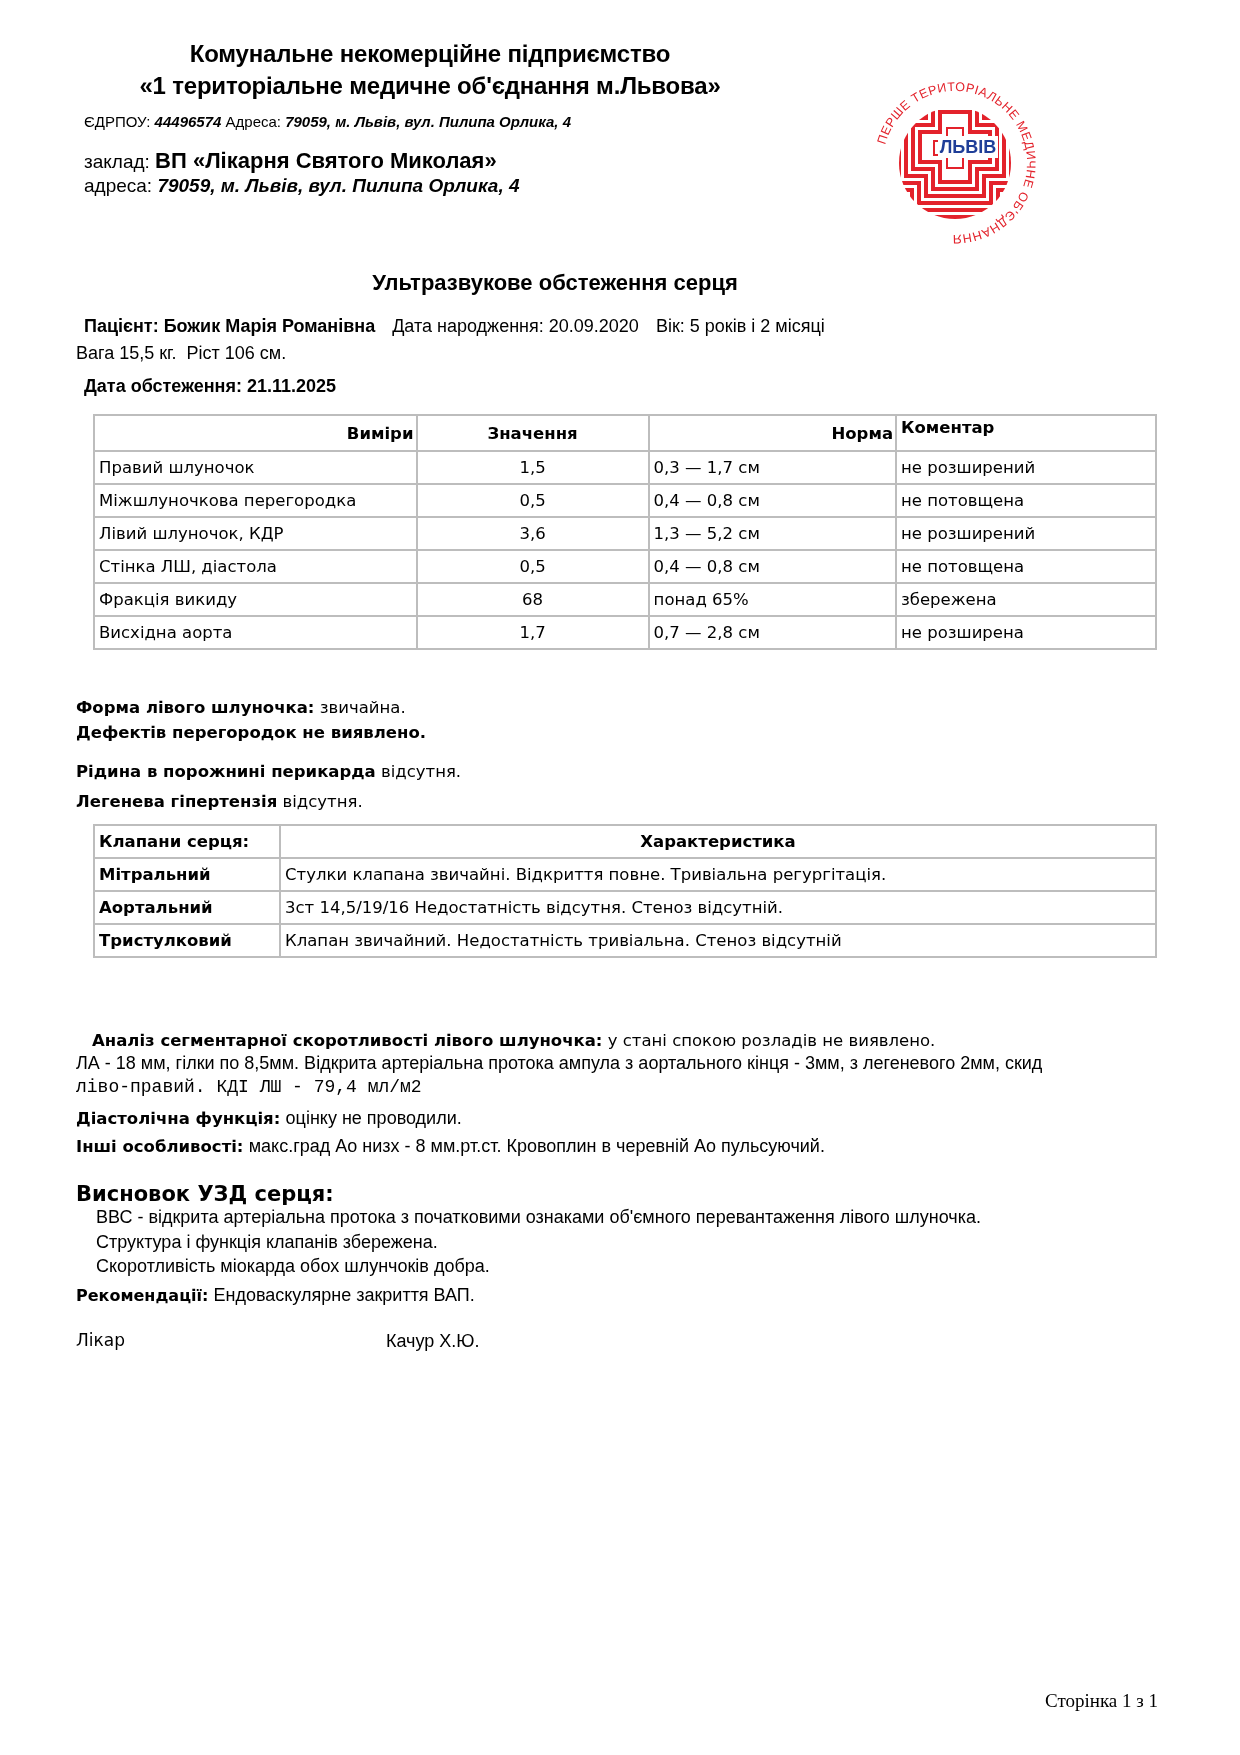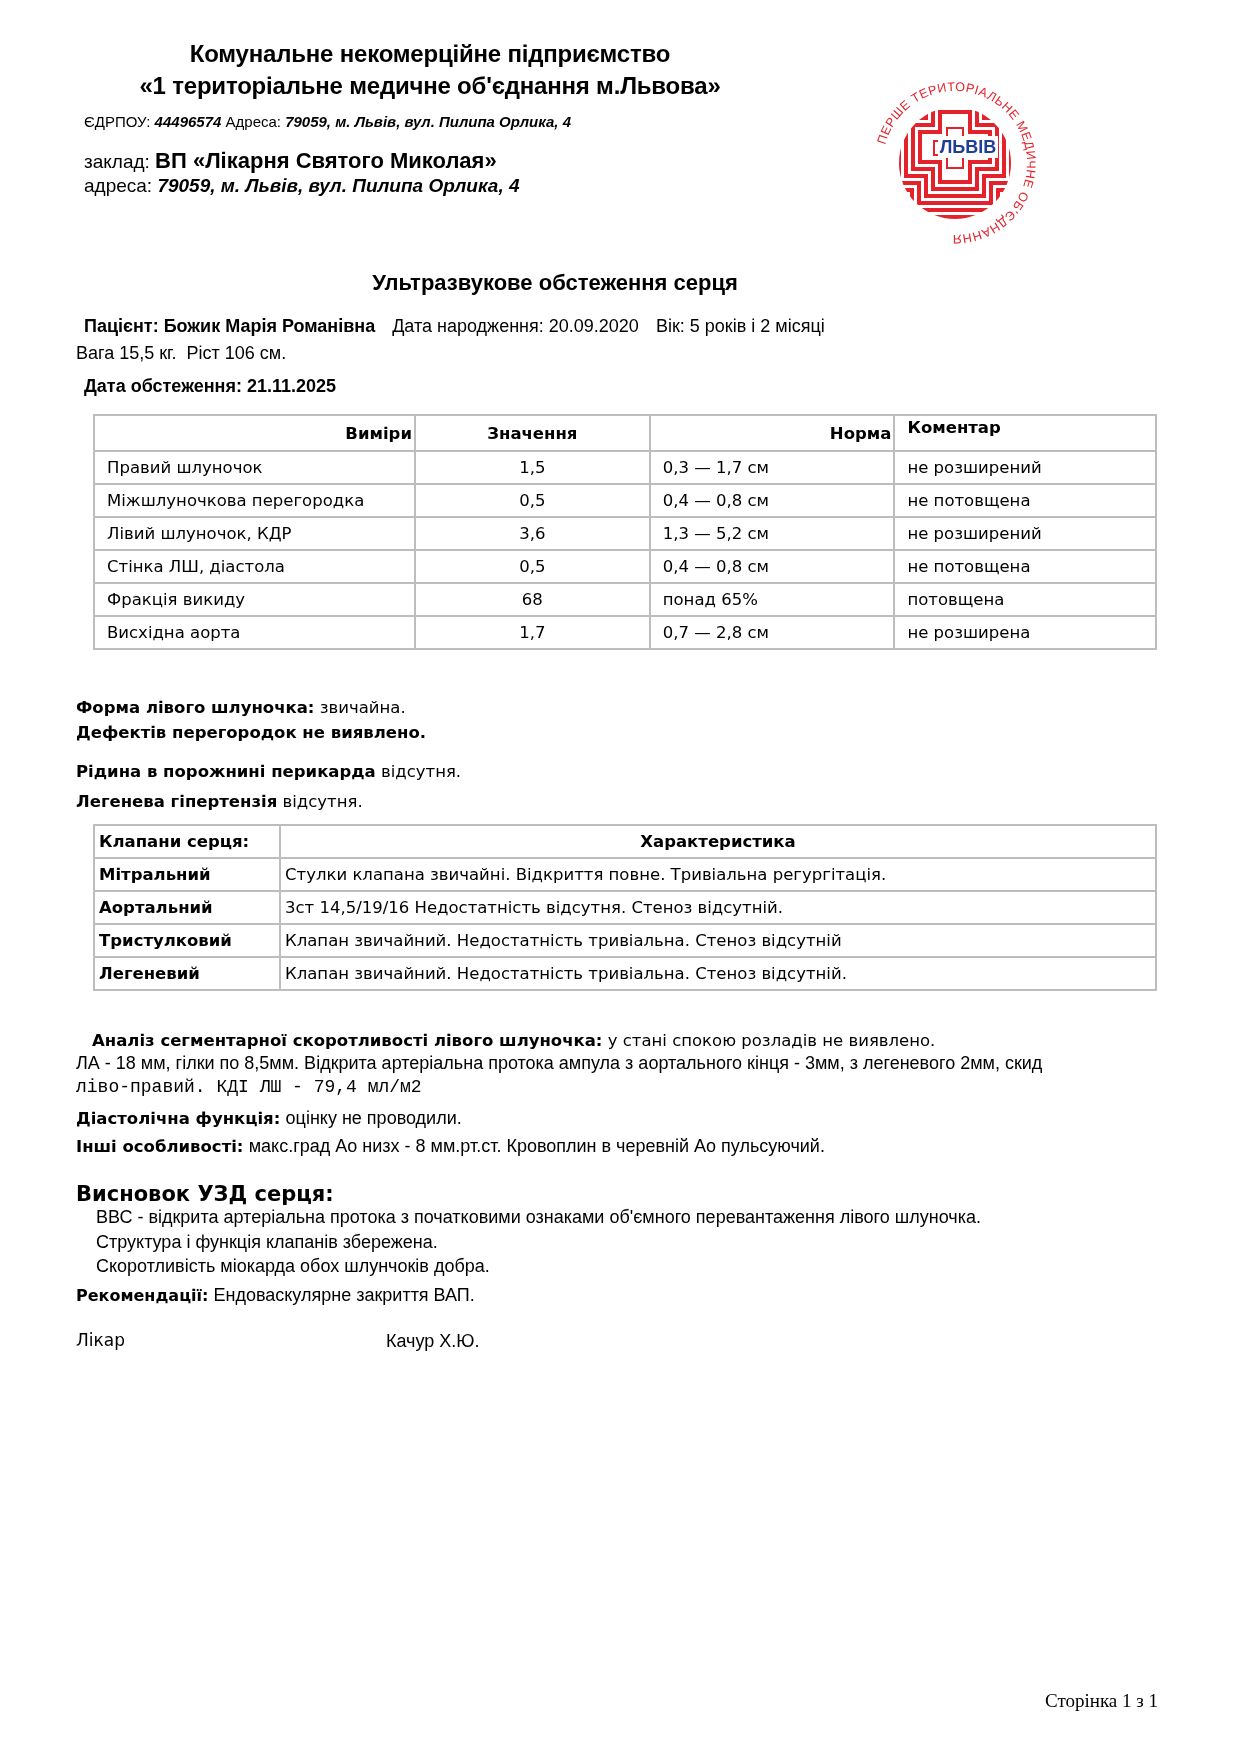--- a/index.html
+++ b/index.html
@@ -35,21 +35,21 @@
   .patient-line .gap { display: inline-block; width: 12px; }
   .weight-line { left: 76px; top: 343px; font-family: "Liberation Sans", sans-serif; font-size: 18px; white-space: nowrap; }
   .exam-date { left: 84px; top: 376px; font-family: "Liberation Sans", sans-serif; font-size: 18px; font-weight: bold; }
 
   
   table { border-collapse: collapse; }
   .meas {
     position: absolute; left: 93px; top: 414px; width: 1064px;
     font-family: "DejaVu Sans", sans-serif; font-size: 16.5px;
   }
-  .meas td, .meas th { border: 2px solid #bdbdbd; padding: 0 12px; height: 31px; }
+  .meas td, .meas th { border: 2px solid #bdbdbd; padding: 0 4px; height: 31px; }
   .meas th { font-weight: bold; height: 32px; }
   .meas .c1 { width: 315px; }
   .meas .c2 { width: 224px; text-align: center; }
   .meas .c3 { width: 240px; }
   .meas .c4 { width: 252px; }
   .meas th.c1, .meas th.c3 { text-align: right; padding-right: 2px; }
   .meas th.c4 { text-align: left; vertical-align: top; padding-top: 2px; }
 
   .para { position: absolute; left: 76px; font-size: 16.5px; font-family: "DejaVu Sans", sans-serif; white-space: nowrap; }
   .para b { font-weight: bold; }
@@ -175,21 +175,21 @@
     <tr>
       <td class="c1">Стінка ЛШ, діастола</td>
       <td class="c2">0,5</td>
       <td class="c3">0,4 — 0,8 см</td>
       <td class="c4">не потовщена</td>
     </tr>
     <tr>
       <td class="c1">Фракція викиду</td>
       <td class="c2">68</td>
       <td class="c3">понад 65%</td>
-      <td class="c4">потовщена</td>
+      <td class="c4">збережена</td>
     </tr>
     <tr>
       <td class="c1">Висхідна аорта</td>
       <td class="c2">1,7</td>
       <td class="c3">0,7 — 2,8 см</td>
       <td class="c4">не розширена</td>
     </tr>
   </tbody>
 </table>
 
@@ -221,24 +221,20 @@
       <td class="v1">Мітральний</td>
       <td class="v2">Стулки клапана звичайні. Відкриття повне. Тривіальна регургітація.</td>
     </tr>
     <tr>
       <td class="v1">Аортальний</td>
       <td class="v2">3ст 14,5/19/16 Недостатність відсутня. Стеноз відсутній.</td>
     </tr>
     <tr>
       <td class="v1">Тристулковий</td>
       <td class="v2">Клапан звичайний. Недостатність тривіальна. Стеноз відсутній</td>
-    </tr>
-    <tr>
-      <td class="v1">Легеневий</td>
-      <td class="v2">Клапан звичайний. Недостатність тривіальна. Стеноз відсутній.</td>
     </tr>
   </tbody>
 </table>
 
 <div class="para" style="top:1031px; left:92px;">
   <b>Аналіз сегментарної скоротливості лівого шлуночка:</b>
   <span>у стані спокою розладів не виявлено.</span>
 </div>
 <div class="para narrowtext" style="top:1053px;text-align:right;">ЛА - 18 мм, гілки по 8,5мм.  Відкрита артеріальна протока ампула з аортального кінця - 3мм, з легеневого 2мм, скид</div>
 <div class="para narrowtext" style="top:1077px;font-family:Liberation Mono, monospace;">ліво-правий. КДІ ЛШ - 79,4 мл/м2</div>

